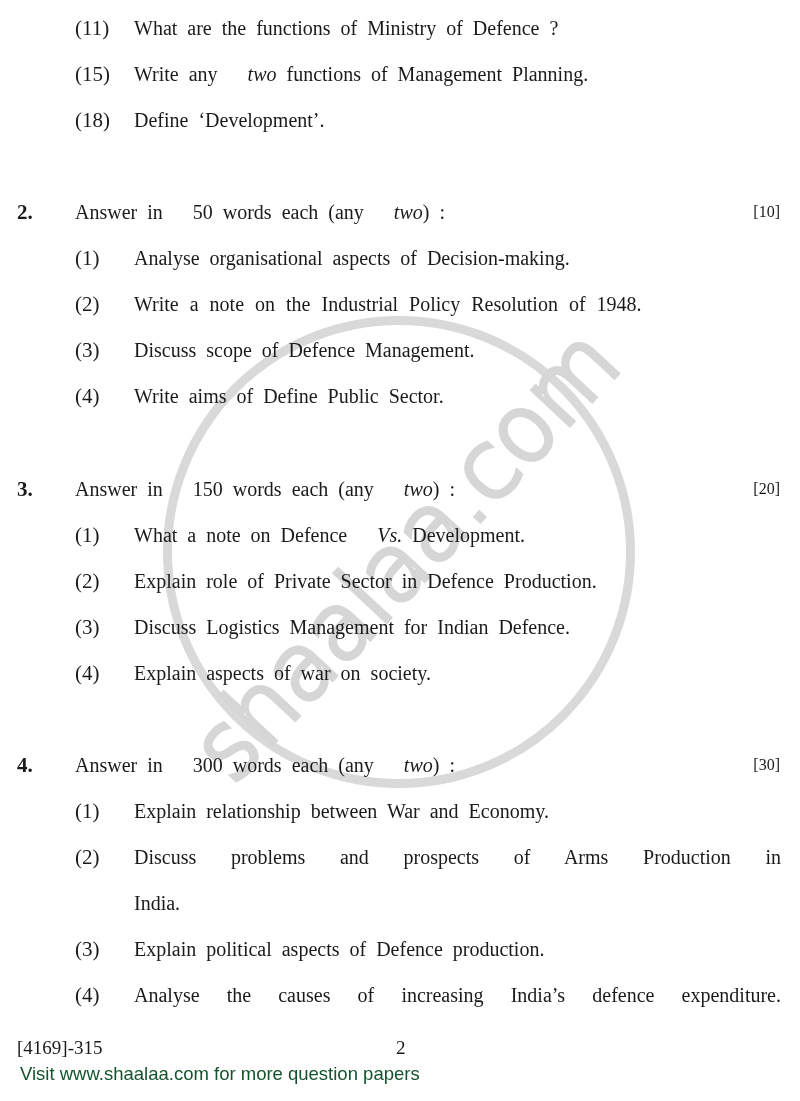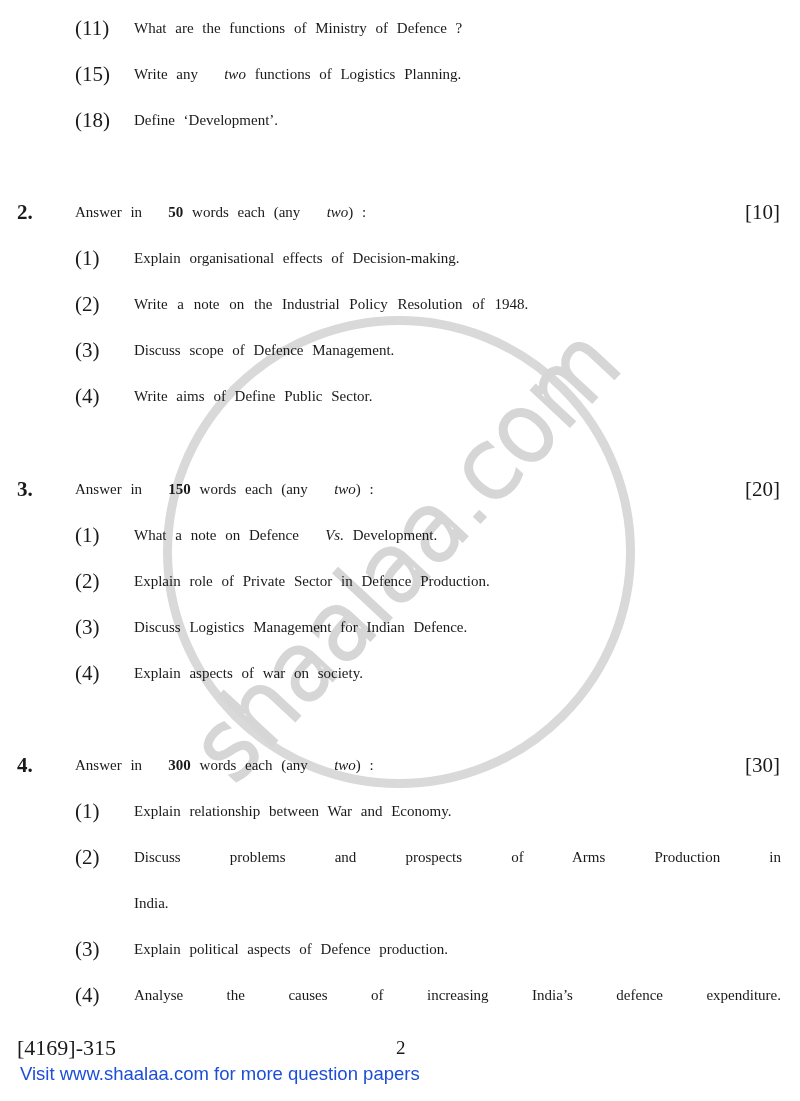--- a/index.html
+++ b/index.html
@@ -35,21 +35,21 @@
     font-size: 92px;
     font-weight: 300;
     color: transparent;
     -webkit-text-stroke: 5px #d6d6d6;
     letter-spacing: -1px;
     white-space: nowrap;
     z-index: 0;
   }
   .line {
     position: absolute;
-    font-size: 15px;
+    font-size: 20px;
     line-height: 24px;
     white-space: nowrap;
     z-index: 1;
     word-spacing: 5px;
   }
   .qnum {
     position: absolute;
     left: 17px;
     font-weight: bold;
     font-size: 21px;
@@ -65,80 +65,80 @@
   }
   .subtext {
     left: 134px;
   }
   .header-text {
     left: 75px;
   }
   .marks {
     position: absolute;
     right: 20px;
-    font-size: 21px;
+    font-size: 16px;
     line-height: 24px;
     z-index: 1;
   }
-  .bold { font-weight: bold; }
+  .bold { font-weight: normal; }
   .ital { font-style: italic; }
   .justify-full {
     width: 647px;
     text-align: justify;
     text-align-last: justify;
     word-spacing: 0;
   }
   .footer-code {
     position: absolute;
     left: 17px;
     top: 1037px;
-    font-size: 22px;
+    font-size: 19px;
     line-height: 22px;
   }
   .footer-page {
     position: absolute;
     left: 396px;
     top: 1037px;
     font-size: 19px;
     line-height: 22px;
   }
   .footer-visit {
     position: absolute;
     left: 20px;
     top: 1063px;
     font-family: "Liberation Sans", "DejaVu Sans", sans-serif;
     font-size: 18.5px;
     line-height: 22px;
-    color: #1d4ed8;
+    color: #14532d;
   }
 </style>
 </head>
 <body>
 
 <div class="watermark-circle"></div>
 <div class="watermark-text">shaalaa.com</div>
 
 <div>
   <span class="sublabel" style="top:16px">(11)</span>
   <span class="line subtext" style="top:16px">What are the functions of Ministry of Defence ?</span>
 
   <span class="sublabel" style="top:62px">(15)</span>
-  <span class="line subtext" style="top:62px"><span>Write any</span>&nbsp;&nbsp; <span class="ital">two</span> <span>functions of Logistics Planning.</span></span>
+  <span class="line subtext" style="top:62px"><span>Write any</span>&nbsp;&nbsp; <span class="ital">two</span> <span>functions of Management Planning.</span></span>
 
   <span class="sublabel" style="top:108px">(18)</span>
   <span class="line subtext" style="top:108px">Define ‘Development’.</span>
 </div>
 
 <div>
   <span class="qnum" style="top:200px">2.</span>
   <span class="line header-text" style="top:200px"><span>Answer in</span>&nbsp;&nbsp; <span class="bold">50</span> <span>words each (any</span>&nbsp;&nbsp; <span class="ital">two</span><span>) :</span></span>
   <span class="marks" style="top:200px">[10]</span>
 
   <span class="sublabel" style="top:246px">(1)</span>
-  <span class="line subtext" style="top:246px">Explain organisational effects of Decision-making.</span>
+  <span class="line subtext" style="top:246px">Analyse organisational aspects of Decision-making.</span>
 
   <span class="sublabel" style="top:292px">(2)</span>
   <span class="line subtext" style="top:292px; word-spacing:6px">Write a note on the Industrial Policy Resolution of 1948.</span>
 
   <span class="sublabel" style="top:338px">(3)</span>
   <span class="line subtext" style="top:338px">Discuss scope of Defence Management.</span>
 
   <span class="sublabel" style="top:384px">(4)</span>
   <span class="line subtext" style="top:384px">Write aims of Define Public Sector.</span>
 </div>

